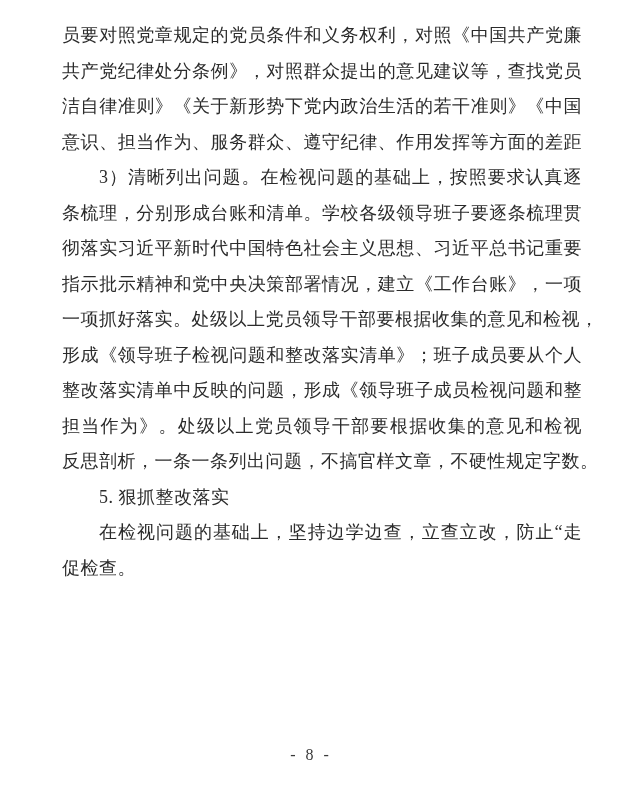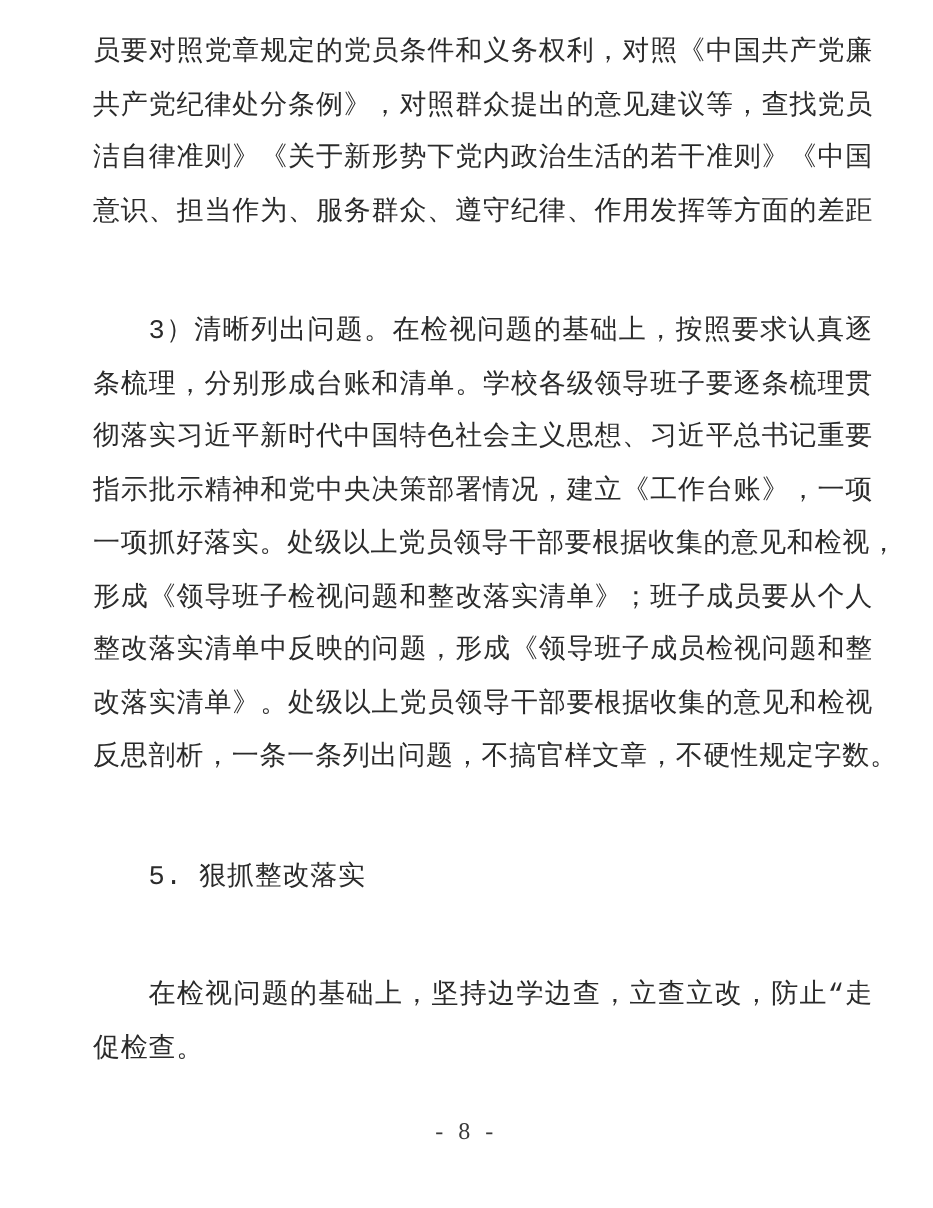--- a/index.html
+++ b/index.html
@@ -23,28 +23,26 @@
     width: 520px;
   }
   .text-line {
     font-size: 18px;
     line-height: 35.5px;
     height: 35.5px;
     text-align: justify;
     text-align-last: justify;
     white-space: nowrap;
     letter-spacing: 0.5px;
-    font-family: Liberation Mono, monospace;
   }
   .text-line.para-end {
     text-align-last: left;
   }
   .text-line.indent {
     padding-left: 37px;
-    margin-top: 44px;
   }
   .footer {
     position: absolute;
     top: 746px;
     left: 0;
     width: 100%;
     text-align: center;
   }
   .page-number {
     font-size: 16px;
@@ -62,21 +60,21 @@
       <div class="text-line">共产党纪律处分条例》，对照群众提出的意见建议等，查找党员</div>
       <div class="text-line">洁自律准则》《关于新形势下党内政治生活的若干准则》《中国</div>
       <div class="text-line">意识、担当作为、服务群众、遵守纪律、作用发挥等方面的差距</div>
       <div class="text-line indent">3）清晰列出问题。在检视问题的基础上，按照要求认真逐</div>
       <div class="text-line">条梳理，分别形成台账和清单。学校各级领导班子要逐条梳理贯</div>
       <div class="text-line">彻落实习近平新时代中国特色社会主义思想、习近平总书记重要</div>
       <div class="text-line">指示批示精神和党中央决策部署情况，建立《工作台账》，一项</div>
       <div class="text-line">一项抓好落实。处级以上党员领导干部要根据收集的意见和检视，</div>
       <div class="text-line">形成《领导班子检视问题和整改落实清单》；班子成员要从个人</div>
       <div class="text-line">整改落实清单中反映的问题，形成《领导班子成员检视问题和整</div>
-      <div class="text-line">改落实清单》。处级以上党员领导干部要根据收集的意见和检视</div>
+      <div class="text-line">担当作为》。处级以上党员领导干部要根据收集的意见和检视</div>
       <div class="text-line para-end">反思剖析，一条一条列出问题，不搞官样文章，不硬性规定字数。</div>
       <div class="text-line para-end indent">5. 狠抓整改落实</div>
       <div class="text-line indent">在检视问题的基础上，坚持边学边查，立查立改，防止“走</div>
       <div class="text-line para-end">促检查。</div>
     </div>
   <div class="footer">
     <span class="page-number">- 8 -</span>
   </div>
 </div>
 

